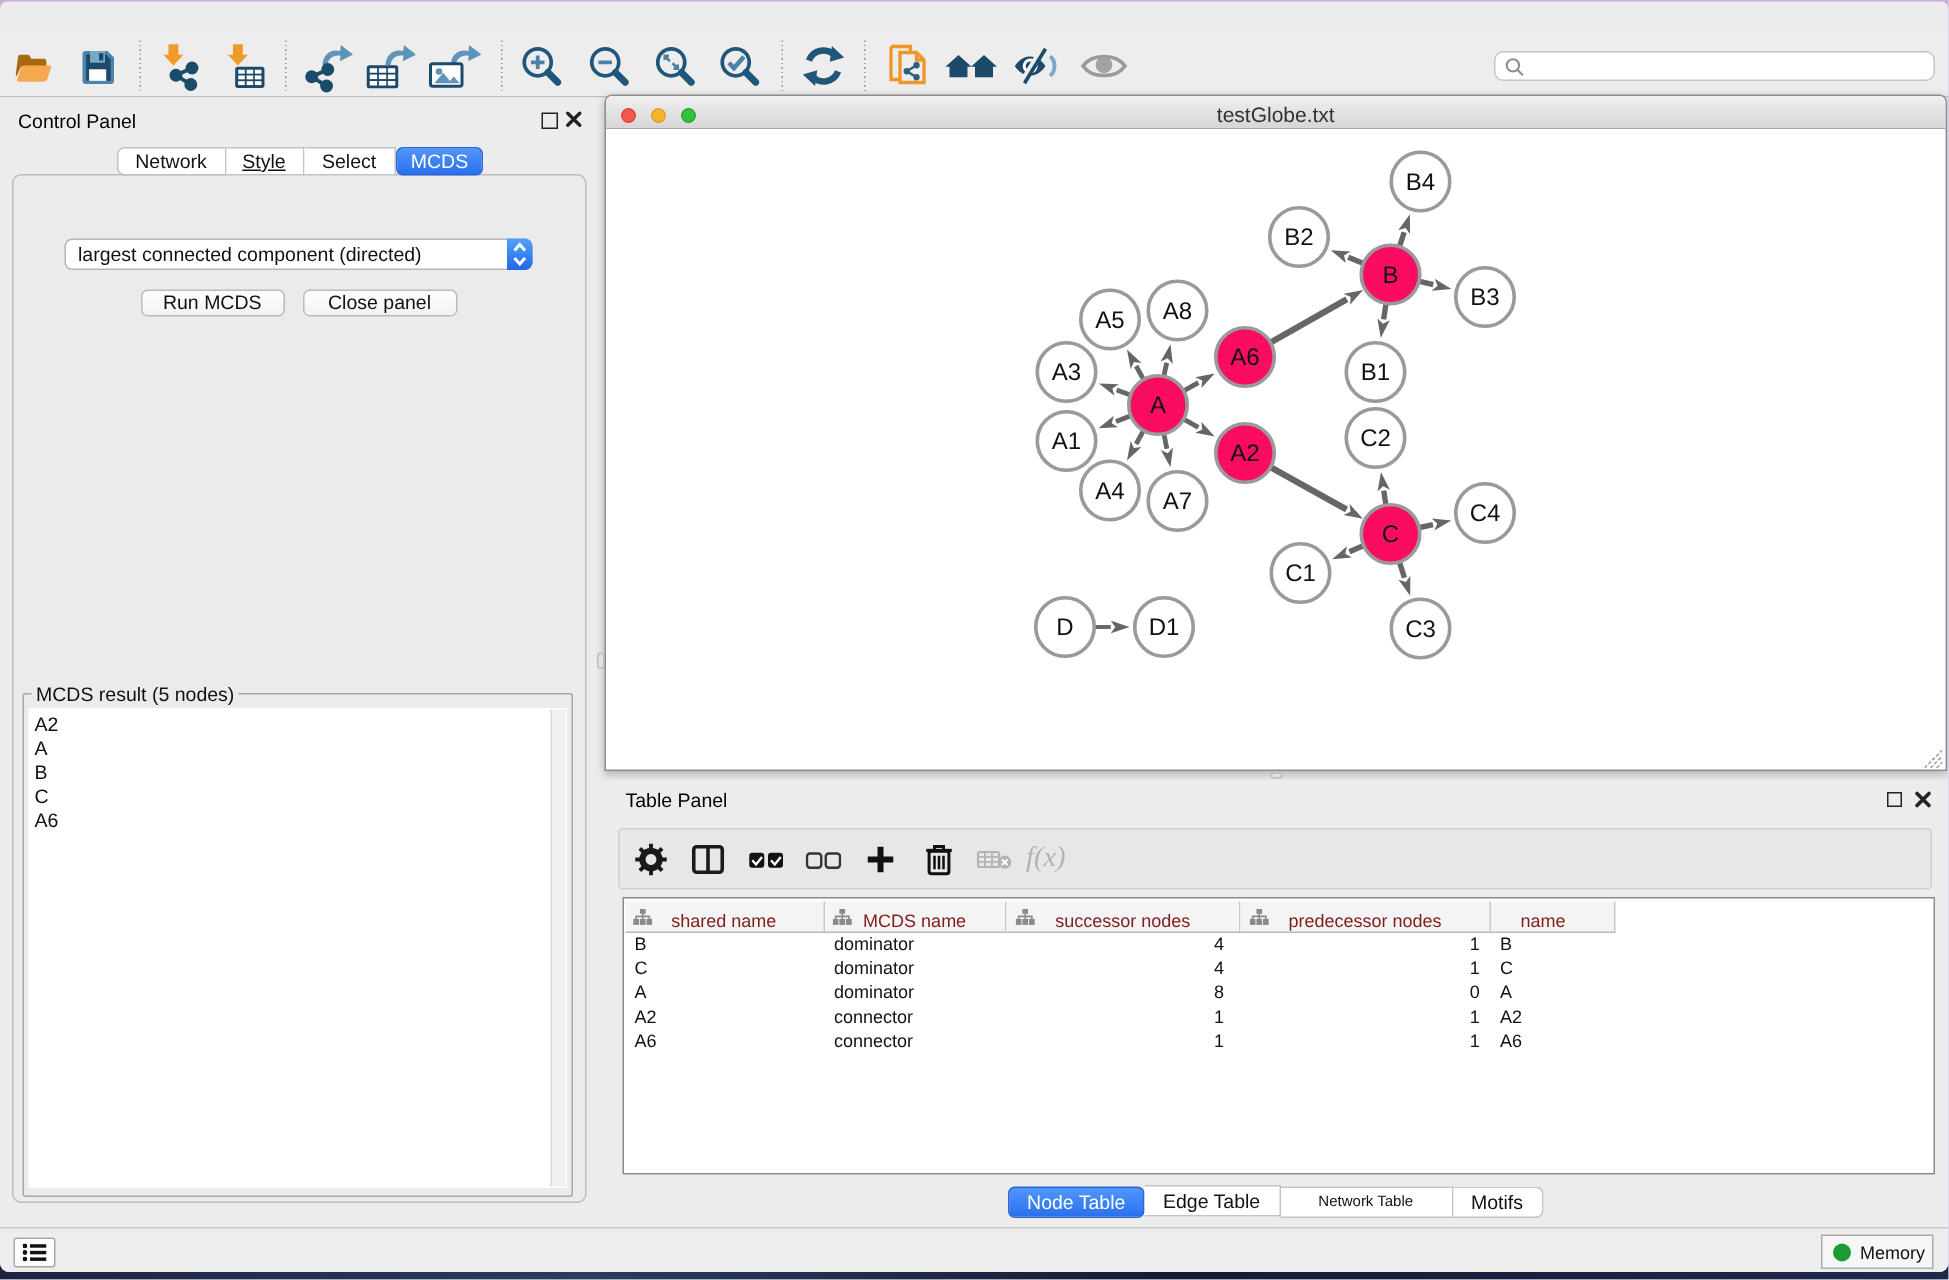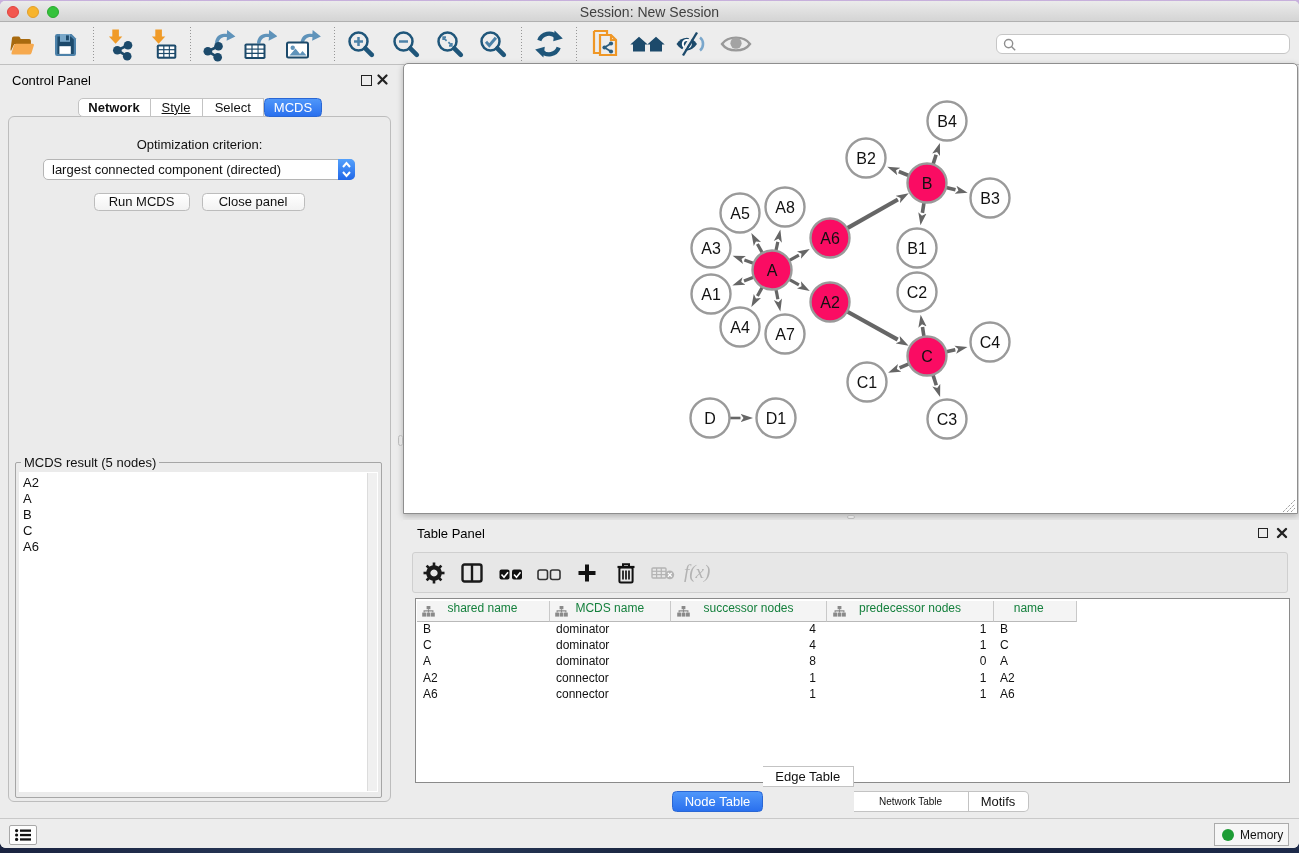--- a/index.html
+++ b/index.html
@@ -23,36 +23,30 @@
 .fieldset{position:absolute;left:15px;top:461px;width:367px;height:336px;border:1px solid #a6a6a6;border-radius:2px}
 .legend{position:absolute;left:5px;top:-8px;background:#ebebeb;padding:0 3px;font-size:13px;color:#111}
 .list{position:absolute;left:3px;top:9px;width:359px;height:320px;background:#fff}
 .scrolltrack{position:absolute;right:1px;top:1px;width:10px;height:318px;background:#f0f0f0;border-left:1px solid #dcdcdc}
 .li{position:absolute;left:4px;font-size:13px;color:#111}
 .netwin{position:absolute;left:403px;top:62px;width:895px;height:451px;background:#fff;border:1px solid #8e8e8e;border-radius:5px 5px 0 0;box-shadow:0 2px 6px rgba(0,0,0,0.25)}
 .netbar{position:absolute;left:0;top:0;width:100%;height:22px;background:linear-gradient(#f0f0f0,#d6d6d6);border-bottom:1px solid #a8a8a8;border-radius:4px 4px 0 0}
 .tablepanel{position:absolute;left:403px;top:519px;width:896px;height:298px;background:#ececec}
 .ttool{position:absolute;left:412px;top:551px;width:876px;height:41px;background:#e7e7e7;border:1px solid #cfcfcf;border-radius:3px}
 .tablearea{position:absolute;left:414.5px;top:597px;width:875px;height:185px;background:#fff;border:1px solid #8a8a8a}
-.hcell{position:absolute;top:599.5px;height:21px;background:#f4f4f4;border-right:1px solid #c9c9c9;border-bottom:1px solid #b9b9b9;display:flex;align-items:flex-start;justify-content:center;font-size:12px;color:#15803d}
+.hcell{position:absolute;top:599.5px;height:21px;background:#f4f4f4;border-right:1px solid #c9c9c9;border-bottom:1px solid #b9b9b9;display:flex;align-items:flex-end;justify-content:center;font-size:12px;color:#7f1d1d}
 .hier{position:absolute;left:5.5px;top:5px}
 .htxt{position:relative}
 .statusbar{position:absolute;left:0;top:817px;width:1299px;height:31px;background:#ededed;border-top:1px solid #c9c9c9}
 .knob{position:absolute;background:#e2e2e2;border:1px solid #bbb;border-radius:3px}
 </style></head><body>
 
 <div class="deskbottom"></div>
 <div class="win">
 
-<div class="titlebar">
-  <div class="tl" style="left:7px;top:5px;background:#f2574f;border-color:#e0443e"></div>
-  <div class="tl" style="left:27px;top:5px;background:#f7b42d;border-color:#e29e2a"></div>
-  <div class="tl" style="left:47px;top:5px;background:#35c23c;border-color:#2aa82f"></div>
-  <div class="t">Session: New Session</div>
-</div>
 
 <div class="toolbar">
       <div class="tsep" style="left:93px"></div>
       <div class="tsep" style="left:190px"></div>
       <div class="tsep" style="left:334px"></div>
       <div class="tsep" style="left:521px"></div>
       <div class="tsep" style="left:576px"></div>
     </div>
 <div class="abs" style="left:6.600000000000001px;top:28.0px;width:30px;height:30px"><svg width="30" height="30" viewBox="0 0 30 30">
 <path d="M5 9.2 q0-1.7 1.7-1.7 h4.8 q1.1 0 1.5 1 l0.7 1.6 h8.5 q1.7 0 1.7 1.7 v3.2 h-15.3 q-1.6 0-2.1 1.4 l-2.4 5.4 q-0.6-0.3-0.6-1.4 z" fill="#a86a0f"></path>
@@ -180,25 +174,24 @@
       </svg>
     </div>
 
 <div class="panelbg"></div>
 <div class="abs ptitle" style="left:12px;top:72px">Control Panel</div>
 <div class="abs" style="left:361px;top:74px;width:11px;height:11px;border:1.5px solid #222"></div>
 <svg class="abs" style="left:377px;top:73px" width="11" height="11" viewBox="0 0 11 11">
 <path d="M1.5 1.5 L9.5 9.5 M9.5 1.5 L1.5 9.5" stroke="#222" stroke-width="2.2" stroke-linecap="round"></path>
     </svg>
 <div class="pane"></div>
-<div class="seg" style="left:77.5px;top:97px;width:73px;height:18.5px;font-size:13px;border-top-left-radius:5px;border-bottom-left-radius:5px;font-weight:bold;">Network</div>
+<div class="seg" style="left:77.5px;top:97px;width:73px;height:18.5px;font-size:13px;border-top-left-radius:5px;border-bottom-left-radius:5px;">Network</div>
     <div class="seg" style="left:150.5px;top:97px;width:52px;height:18.5px;font-size:13px;border-left:none;text-decoration:underline;">Style</div>
     <div class="seg" style="left:202.5px;top:97px;width:61.5px;height:18.5px;font-size:13px;border-left:none;">Select</div>
     <div class="seg sel" style="left:264.0px;top:97px;width:58px;height:18.5px;font-size:13px;border-top-right-radius:5px;border-bottom-right-radius:5px;border-left:none;">MCDS</div>
-<div class="abs" style="left:8px;top:136px;width:383px;text-align:center;font-size:13px;color:#111">Optimization criterion:</div>
 <div class="combo">largest connected component (directed)
  <div class="stepper"><svg width="17" height="21" viewBox="0 0 17 21">
  <path d="M5 8 l3.5-4 l3.5 4" fill="none" stroke="#fff" stroke-width="2"></path>
  <path d="M5 13 l3.5 4 l3.5-4" fill="none" stroke="#fff" stroke-width="2"></path>
         </svg></div>
 </div>
 <div class="btn" style="left:93.5px;top:191.5px;width:96px">Run MCDS</div>
 <div class="btn" style="left:201.5px;top:191.5px;width:103px">Close panel</div>
 <div class="fieldset">
   <div class="legend">MCDS result (5 nodes)</div>
@@ -207,20 +200,26 @@
     <div class="li" style="top:3px">A2</div>
     <div class="li" style="top:19px">A</div>
     <div class="li" style="top:35px">B</div>
     <div class="li" style="top:51px">C</div>
     <div class="li" style="top:67px">A6</div>
   </div>
 </div>
 
 <div class="abs" style="left:403px;top:64px;width:896px;height:753px;background:#e9e9e9"></div>
 <div class="netwin">
+  <div class="netbar">
+    <div class="tl" style="left:9.5px;top:8px;width:10px;height:10px;background:#f2574f;border-color:#e0443e"></div>
+    <div class="tl" style="left:30px;top:8px;width:10px;height:10px;background:#f7b42d;border-color:#e29e2a"></div>
+    <div class="tl" style="left:50px;top:8px;width:10px;height:10px;background:#35c23c;border-color:#2aa82f"></div>
+    <div class="abs" style="width:100%;text-align:center;top:3.5px;font-size:14px;color:#333">testGlobe.txt</div>
+  </div>
   <svg class="abs" style="right:2px;bottom:1px" width="12" height="12" viewBox="0 0 12 12">
   <g stroke="#9a9a9a" stroke-width="1" stroke-dasharray="2.4,1.3">
   <line x1="0" y1="12" x2="12" y2="0"></line>
           <line x1="4" y1="12" x2="12" y2="4"></line>
           <line x1="8" y1="12" x2="12" y2="8"></line>
         </g>
       </svg>
 </div>
 <svg class="abs" style="left:404px;top:85px" width="894" height="428" viewBox="0 0 894 428">
 <defs>
@@ -433,21 +432,21 @@
 <span class="abs" style="left:1000px">A2</span>
     </div>
     <div class="abs" style="top:685.8000000000002px;left:0;height:16px;width:1299px;font-size:12px;color:#111">
 <span class="abs" style="left:423px">A6</span>
 <span class="abs" style="left:556px">connector</span>
 <span class="abs" style="left:740px;width:76px;text-align:right">1</span>
 <span class="abs" style="left:900px;width:86.5px;text-align:right">1</span>
 <span class="abs" style="left:1000px">A6</span>
     </div>
 <div class="seg sel" style="left:672px;top:789.5px;width:91px;height:21px;font-size:13px;border-top-left-radius:5px;border-bottom-left-radius:5px;">Node Table</div>
-    <div class="seg" style="left:763px;top:765px;width:90.5px;height:21px;font-size:13px;border-left:none;">Edge Table</div>
+    <div class="seg" style="left:763px;top:789px;width:90.5px;height:21px;font-size:13px;border-left:none;">Edge Table</div>
     <div class="seg" style="left:853.5px;top:789.5px;width:115px;height:21px;font-size:10px;border-left:none;">Network Table</div>
     <div class="seg" style="left:968.5px;top:789.5px;width:60px;height:21px;font-size:13px;border-top-right-radius:5px;border-bottom-right-radius:5px;border-left:none;">Motifs</div>
 
 <div class="statusbar"></div>
 <div class="abs" style="left:9px;top:824px;width:28px;height:20px;background:#fdfdfd;border:1px solid #a8a8a8;border-radius:2px">
 <svg width="16" height="12" viewBox="0 0 16 12" style="position:absolute;left:5px;top:3px">
         <g fill="#111">
 <circle cx="1.6" cy="1.6" r="1.6"></circle>
           <circle cx="1.6" cy="6" r="1.6"></circle>
           <circle cx="1.6" cy="10.4" r="1.6"></circle>

